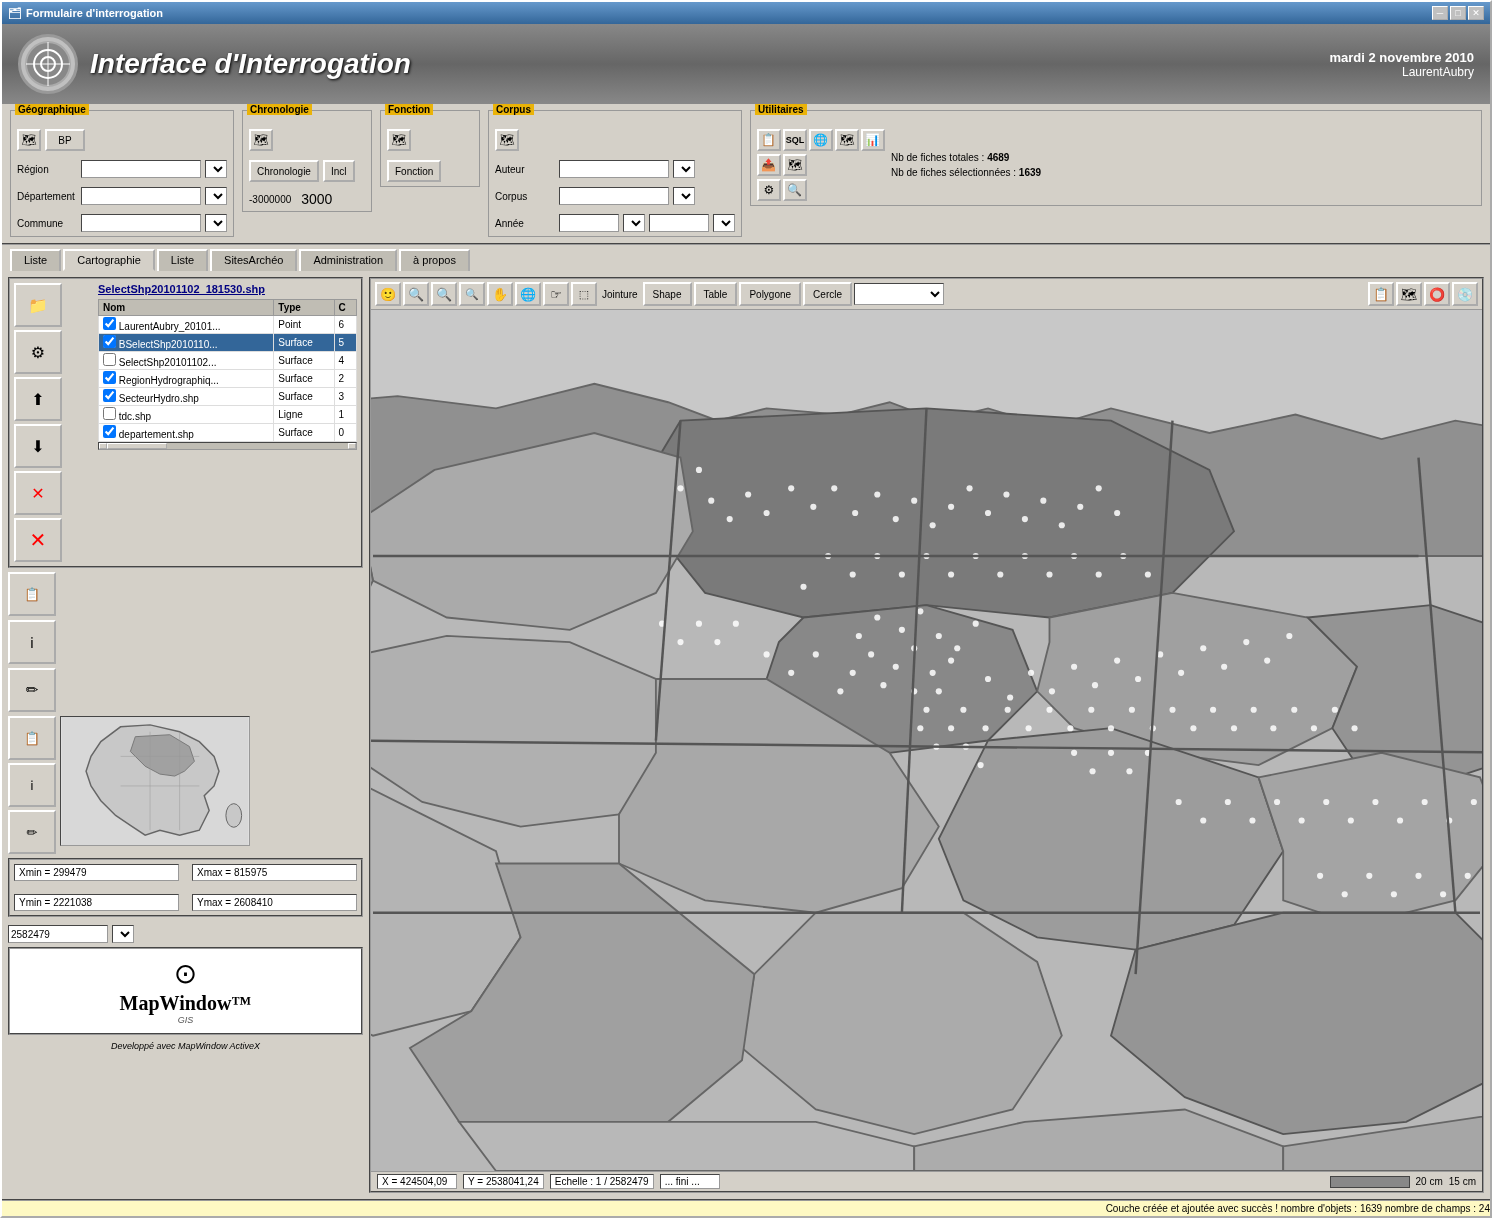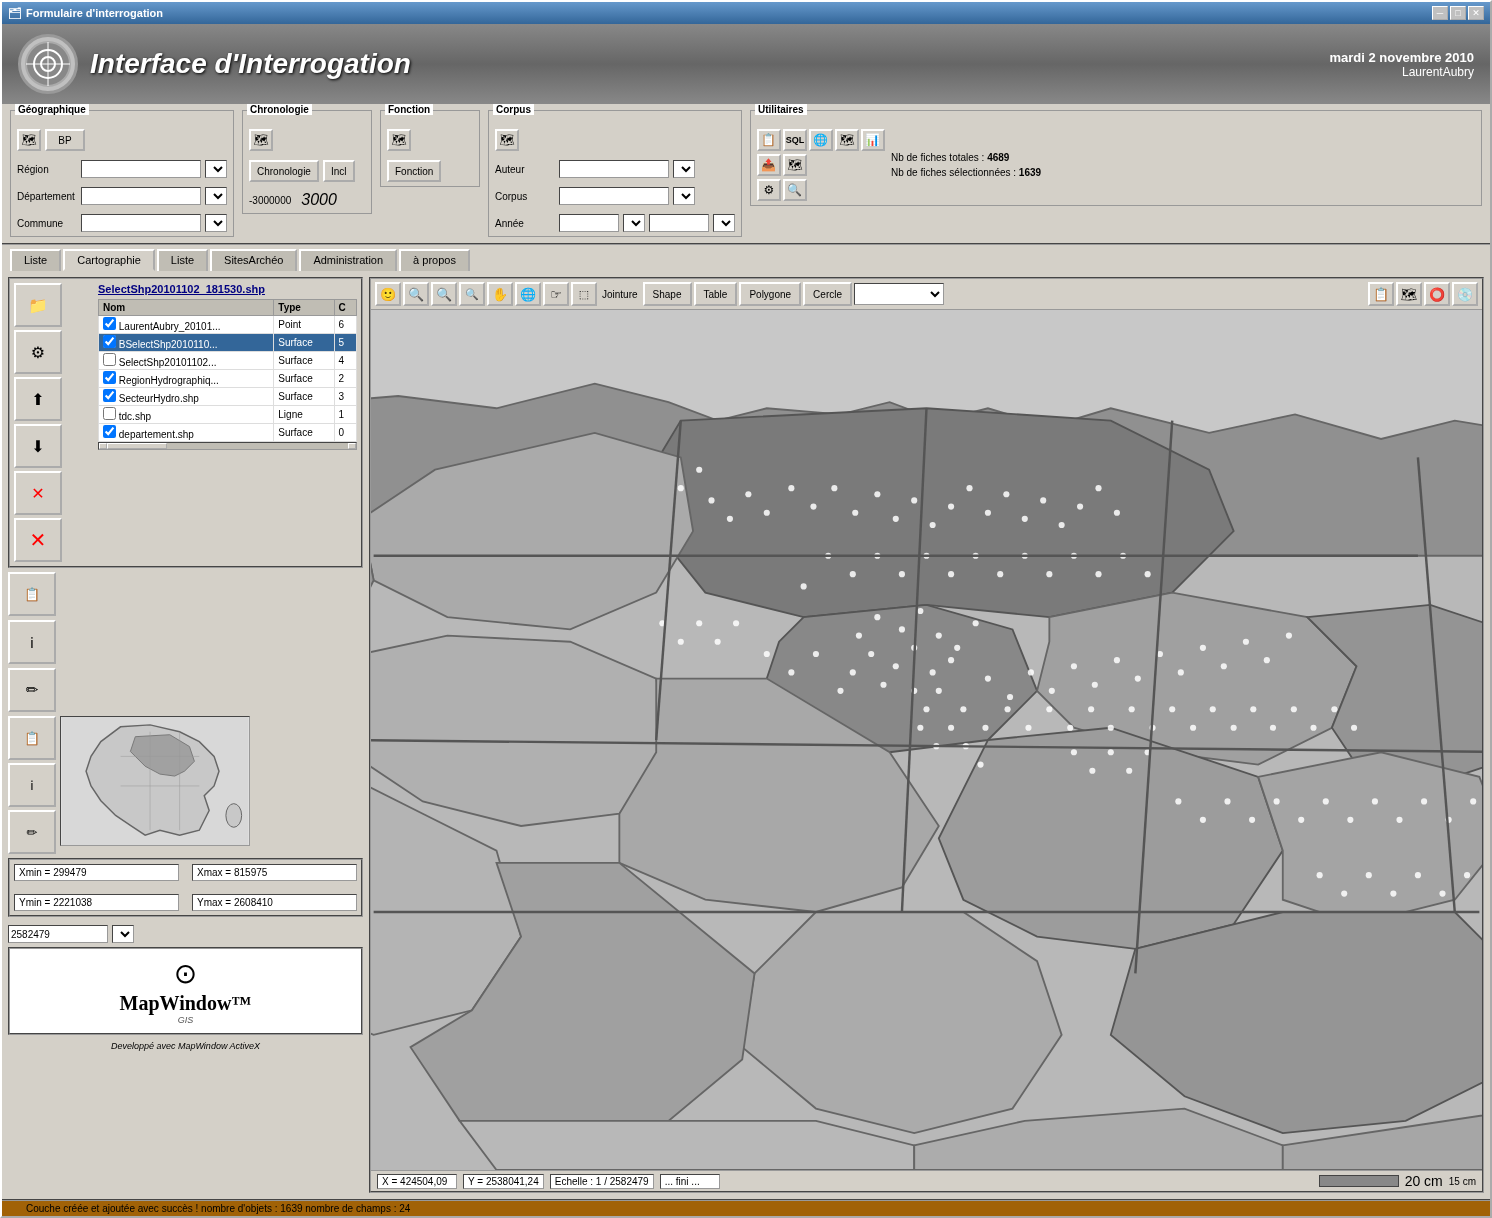--- a/index.html
+++ b/index.html
@@ -78,21 +78,21 @@
       background: #d4d0c8;
       padding: 4px 6px;
       display: flex;
       flex-direction: column;
       gap: 3px;
       position: relative;
     }
     .toolbar-group-title {
       position: absolute;
       top: -7px; left: 4px;
-      background: #ffffff;
+      background: #eab308;
       padding: 0 3px;
       font-size: 10px;
       font-weight: bold;
     }
     .toolbar-row { display: flex; align-items: center; gap: 4px; margin-top: 6px; }
     .toolbar-label { font-size: 10px; min-width: 60px; }
     .toolbar-input {
       border: 1px inset #999;
       background: white;
       height: 18px;
@@ -317,24 +317,25 @@
     }
     .scale-bar {
       width: 120px; height: 14px;
       background: #888;
       border: 1px solid #555;
       margin-left: auto;
     }
     
     
     .bottom-status {
-      background: #a16207;
+      background: #fef9c3;
       border-top: 2px groove #999;
-      padding: 2px 24px;
-      font-size: 10px;
+      padding: 2px 0;
+      font-size: 10px;
+      text-align: right;
     }
     
     
     .france-mini { width: 100%; height: 100%; }
 
     
     .map-svg { width: 100%; height: 100%; }
 
     .left-panel-inner {
       display: flex;
@@ -425,21 +426,21 @@
       <span class="toolbar-group-title">Chronologie</span>
       <div class="toolbar-row" style="margin-top:14px;">
         <div class="icon-btn">🗺</div>
       </div>
       <div class="toolbar-row">
         <button class="toolbar-btn">Chronologie</button>
         <button class="toolbar-btn">Incl</button>
       </div>
       <div class="toolbar-row">
         <span style="font-size:10px;">-3000000</span>
-        <span style="font-size:16px;margin-left:6px;font-style:italic;">3000</span>
+        <span style="font-size:14px;margin-left:6px;">3000</span>
       </div>
     </div>
 
     <div class="toolbar-group" style="min-width:100px;">
       <span class="toolbar-group-title">Fonction</span>
       <div class="toolbar-row" style="margin-top:14px;">
         <div class="icon-btn">🗺</div>
       </div>
       <div class="toolbar-row">
         <button class="toolbar-btn">Fonction</button>
@@ -863,21 +864,21 @@
       </div>
 
       <div class="map-status">
         <div class="status-coord">X = 424504,09</div>
         <div class="status-coord">Y = 2538041,24</div>
         <div class="status-coord">Echelle : 1 / 2582479</div>
         <div class="status-coord" style="min-width:60px;">... fini ...</div>
         <div style="flex:1;"></div>
         <div style="display:flex;align-items:center;gap:6px;">
           <div class="scale-bar" style="width:80px;height:12px;background:#888;border:1px solid #444;"></div>
-          <span style="font-size:14px;">20 cm</span>
+          <span style="font-size:10px;">20 cm</span>
           <span style="font-size:10px;">15 cm</span>
         </div>
       </div>
     </div>
   </div>
 
   <div class="bottom-status">
     <span>Couche créée et ajoutée avec succès !   nombre d'objets : 1639   nombre de champs : 24</span>
   </div>
 </div>

